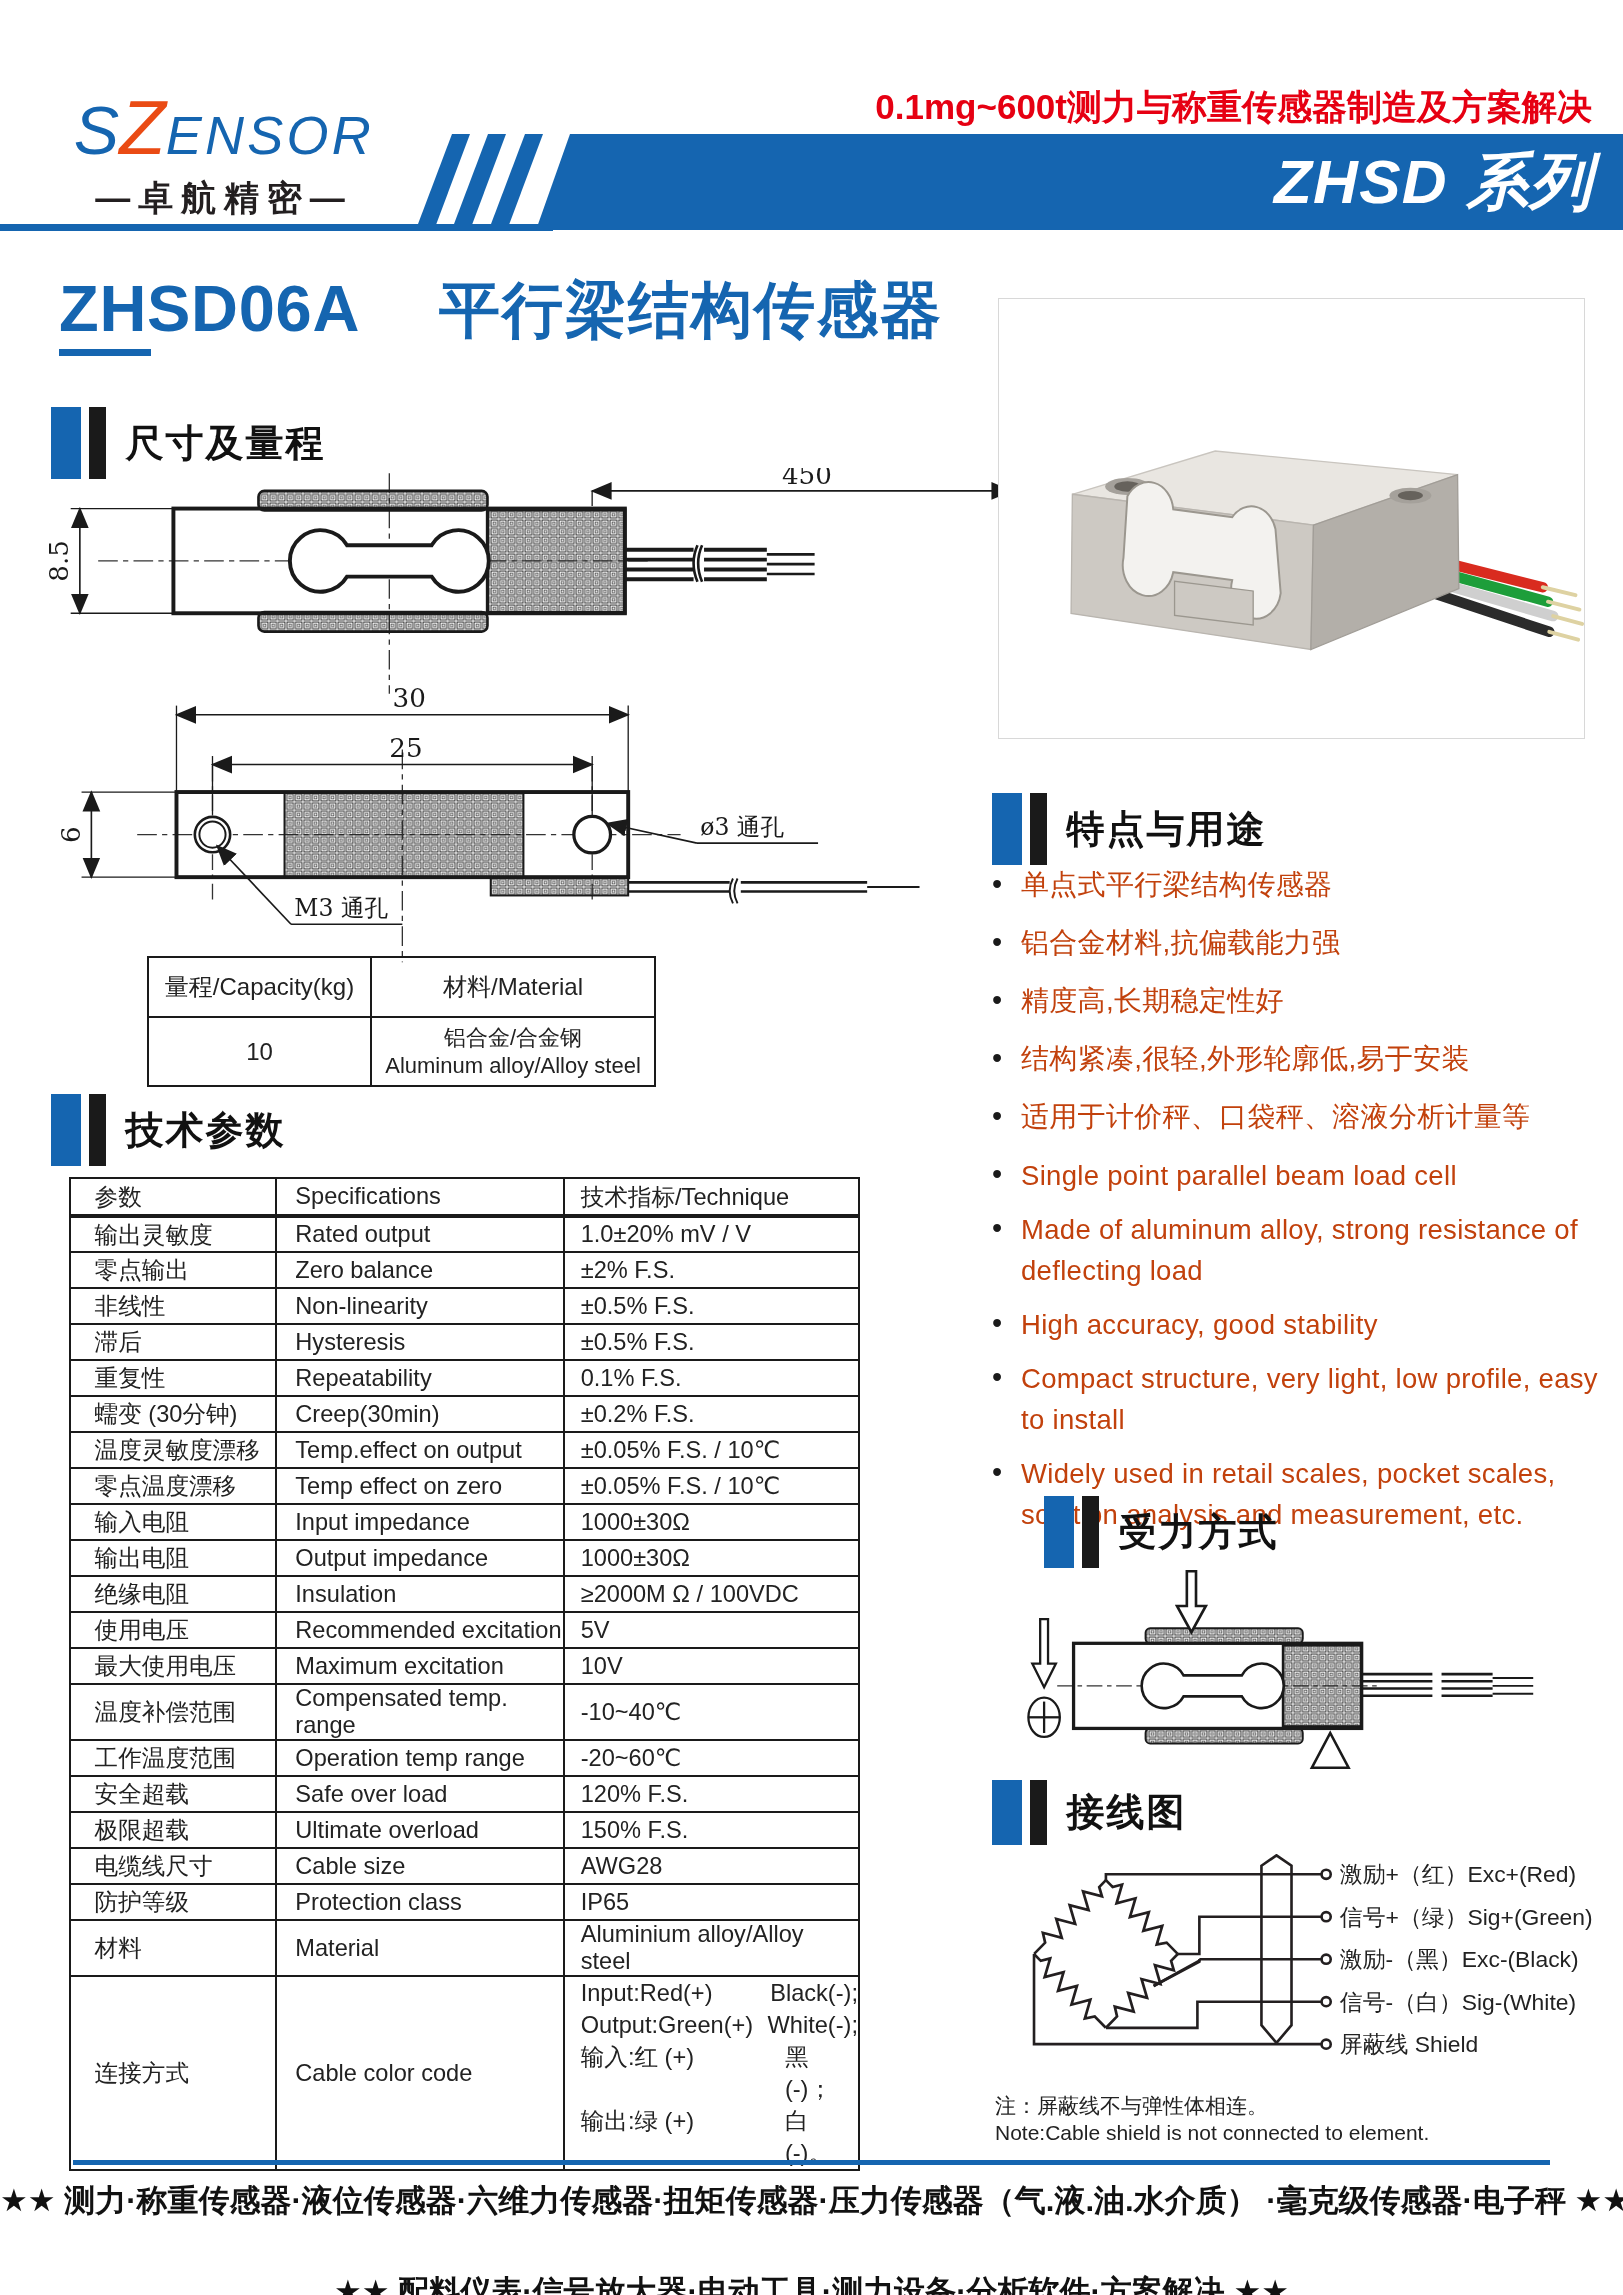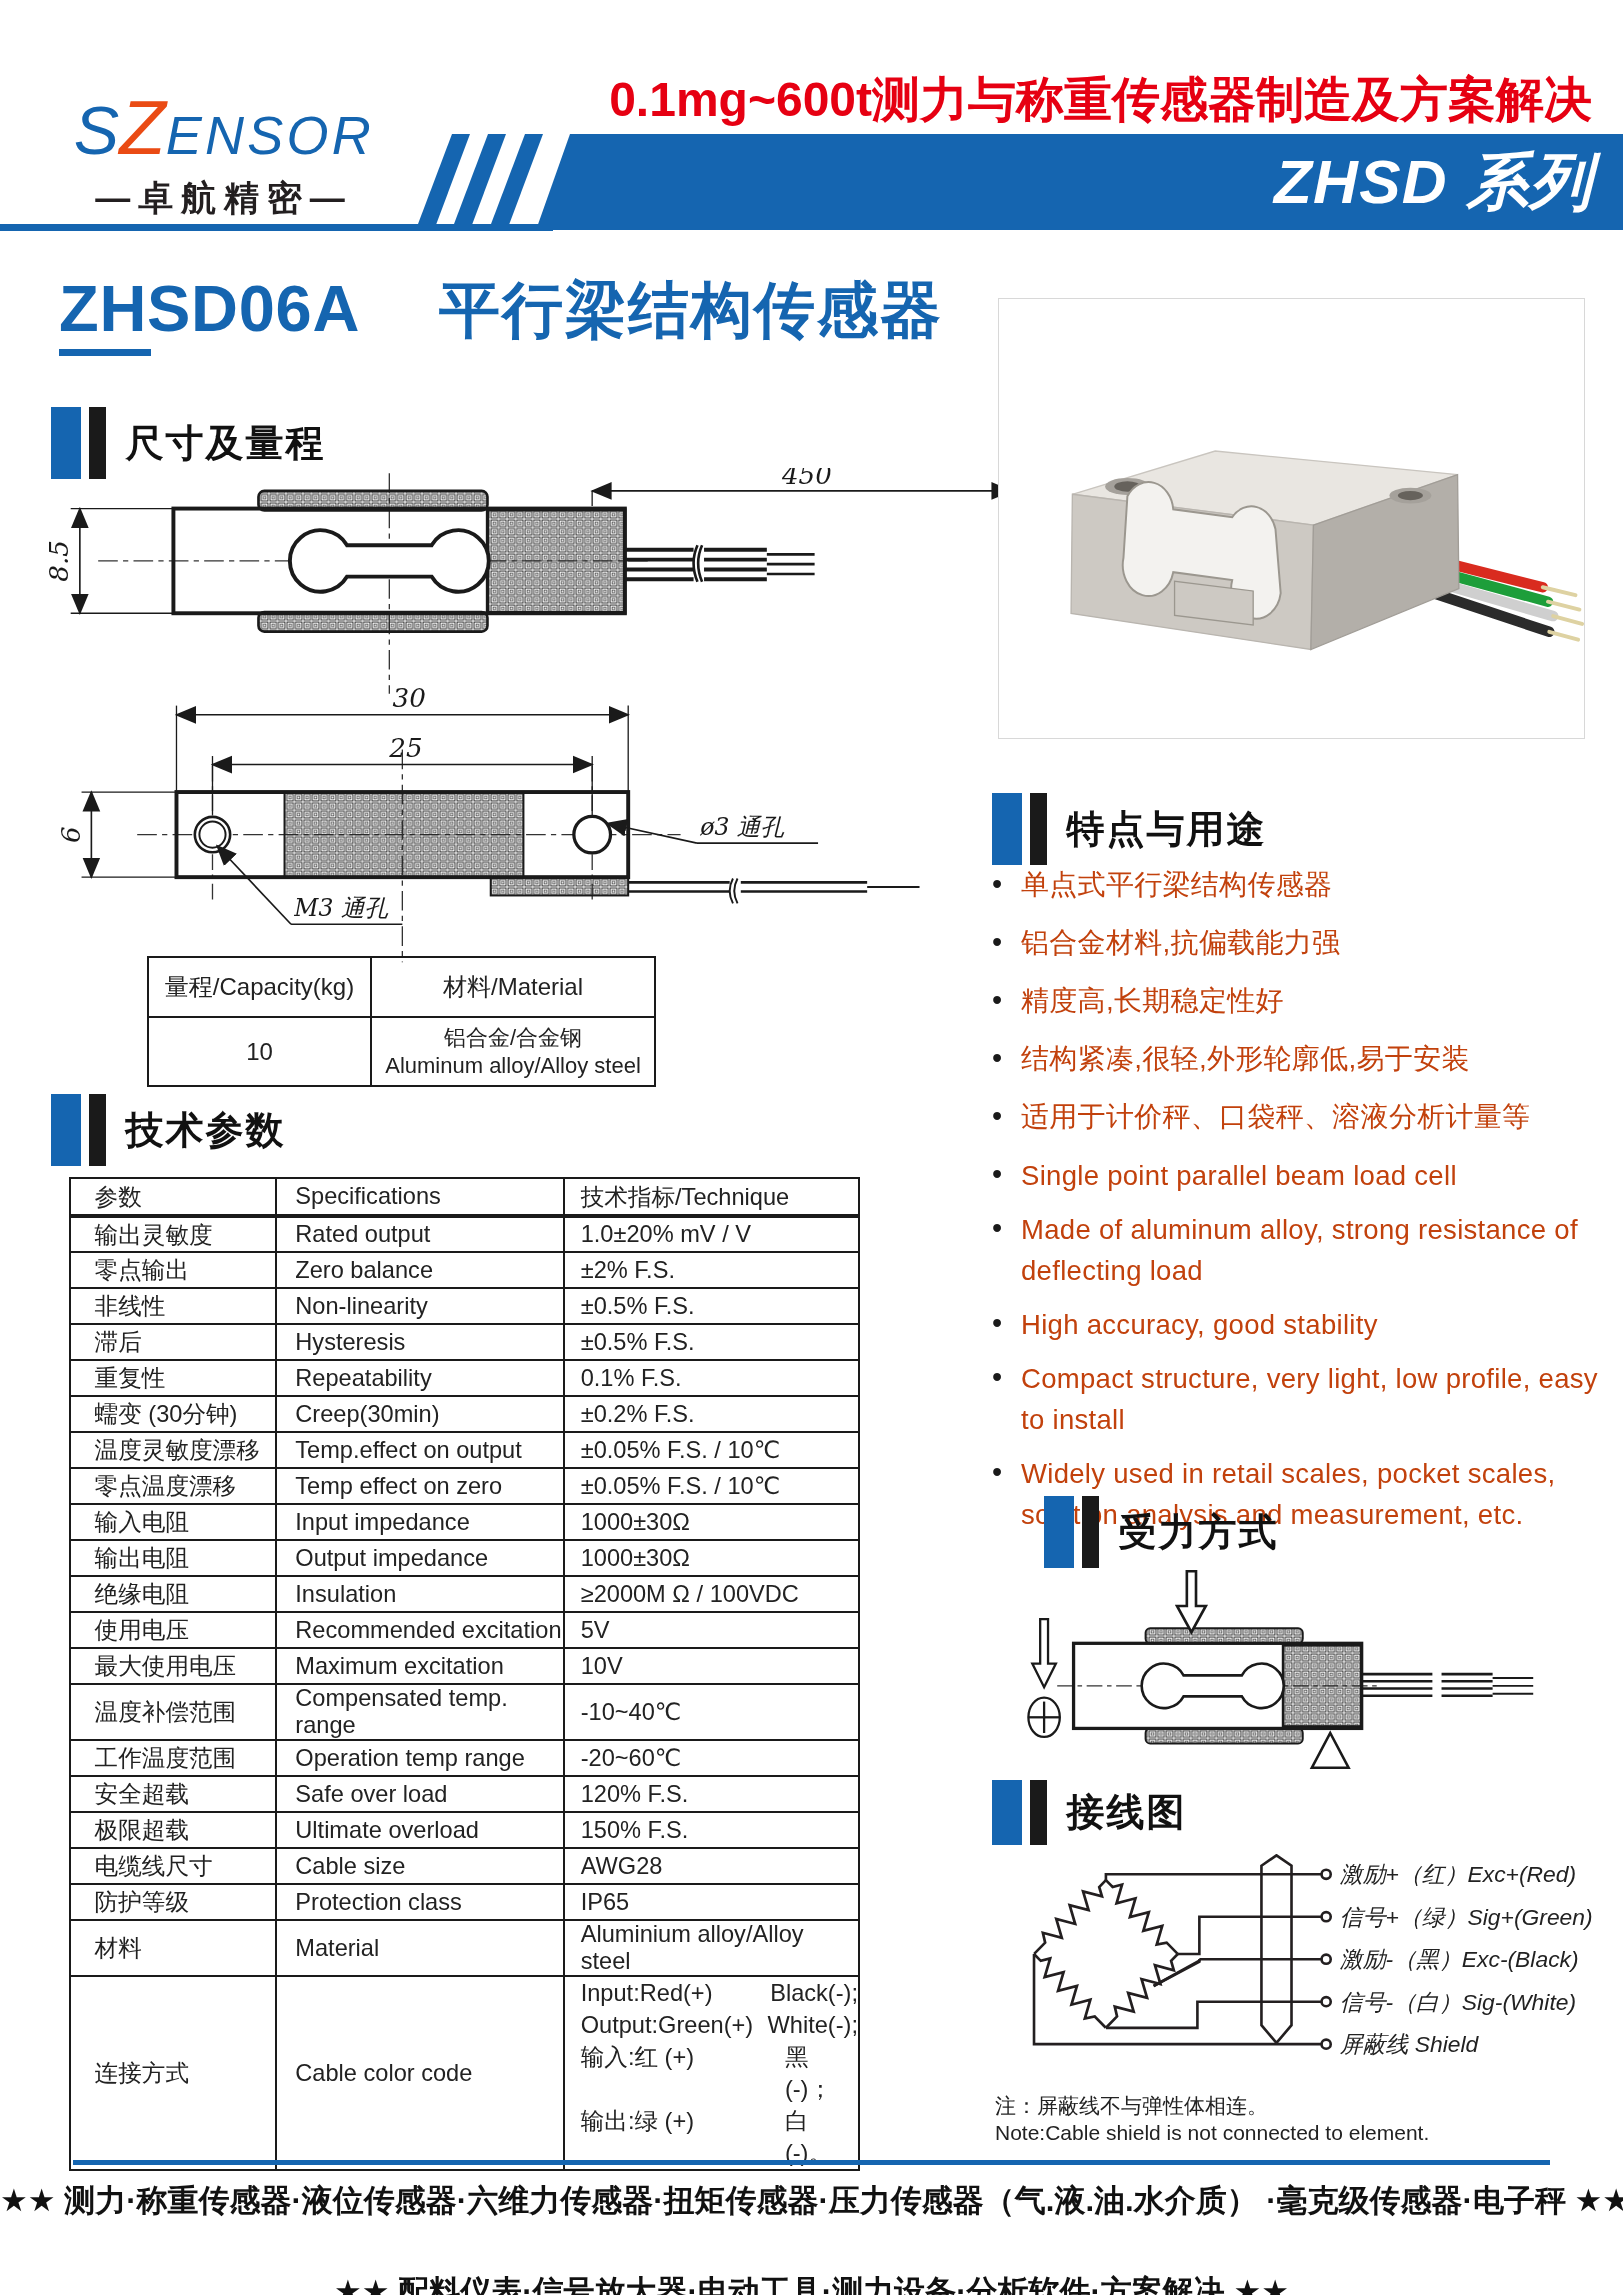--- a/index.html
+++ b/index.html
@@ -5,40 +5,40 @@
   html,body{margin:0;padding:0;background:#888;}
   .page{position:relative;width:1623px;height:2295px;background:#ffffff;overflow:hidden;
         font-family:"Liberation Sans","DejaVu Sans",sans-serif;color:#1a1a1a;}
   
   .logo{position:absolute;left:54px;top:84px;width:340px;text-align:center;}
   .logo .mark{font-style:italic;font-weight:400;white-space:nowrap;}
   .logo .s{font-size:68px;color:#1565b0;}
   .logo .z{font-size:76px;color:#ea4b14;}
   .logo .rest{font-size:54px;color:#1565b0;letter-spacing:3.3px;}
   .logo .tagline{margin-top:3.9px;font-size:35px;font-weight:900;color:#231f20;letter-spacing:7.9px;white-space:nowrap;}
-  .slogan{position:absolute;right:31px;top:68px;font-size:48px;font-weight:900;color:#e60012;white-space:nowrap;}
+  .slogan{position:absolute;right:31px;top:84px;font-size:35px;font-weight:900;color:#e60012;white-space:nowrap;}
   .banner{position:absolute;left:536px;top:134px;width:1100px;height:96px;background:#1565b0;
           clip-path:polygon(34px 0,100% 0,100% 100%,0 100%);}
   .banner .series{position:absolute;right:43px;top:0;line-height:96px;font-size:62px;font-weight:900;
           font-style:italic;color:#fff;letter-spacing:1.3px;white-space:nowrap;}
   .stripe{position:absolute;top:134px;width:52px;height:90px;background:#1565b0;
           clip-path:polygon(34px 0,52px 0,18.3px 100%,0 100%);}
   .thinline{position:absolute;left:0;top:224px;width:553px;height:7.2px;background:#1565b0;}
   
   .title{position:absolute;left:59px;top:270px;white-space:nowrap;}
   .title .model{font-size:65px;font-weight:900;color:#1565b0;letter-spacing:0.7px;}
   .title .name{font-size:61px;font-weight:900;color:#1565b0;margin-left:79px;letter-spacing:2px;}
   .title-underline{position:absolute;left:59px;top:349px;width:92px;height:7.2px;background:#1565b0;}
   
   .sec-h{position:absolute;display:flex;align-items:center;height:72px;}
   .sec-h .b1{width:29.5px;height:72px;background:#1565b0;}
   .sec-h .b2{width:17px;height:72px;background:#1a1a1a;margin-left:8.5px;}
   .sec-h .t{margin-left:19.6px;font-size:38px;font-weight:900;color:#111;letter-spacing:2px;white-space:nowrap;}
   
-  .draw{position:absolute;font-style:italic;}
+  .draw{position:absolute;}
   svg text.dim{font-family:"DejaVu Serif","Liberation Serif",serif;font-size:40px;fill:#1a1a1a;}
   svg text.dimcjk{font-family:"DejaVu Serif","Liberation Serif",serif;font-size:36px;fill:#1a1a1a;}
   
   table{border-collapse:collapse;table-layout:fixed;}
   .cap{position:absolute;left:147px;top:956px;width:509px;}
   .cap td{border:2.6px solid #1a1a1a;text-align:center;vertical-align:middle;font-size:24px;color:#222;}
   .cap tr.hd td{height:56px;}
   .cap tr.dt td{height:65px;}
   .cap .mat2{font-size:22px;line-height:1.25;}
   .spec{position:absolute;left:69px;top:1177px;width:789px;}

